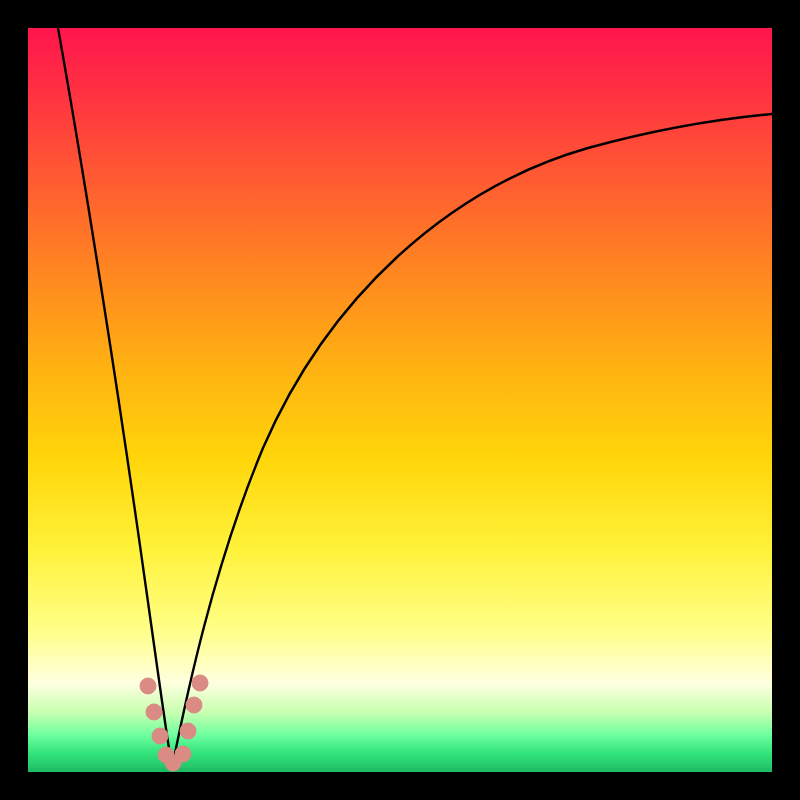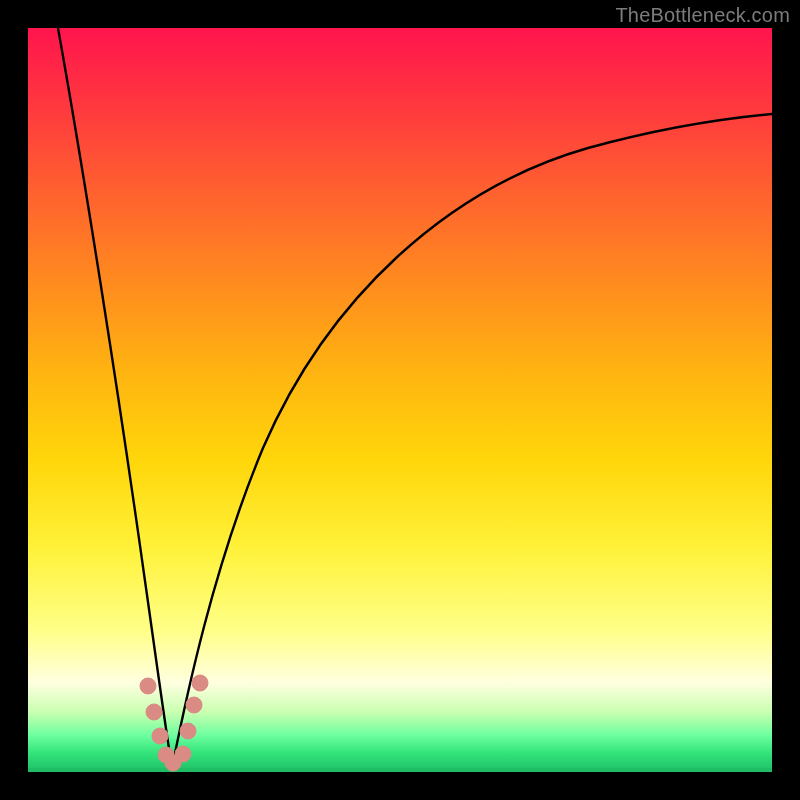--- a/index.html
+++ b/index.html
@@ -95,14 +95,13 @@
         <circle class="dot" cx="132" cy="708" r="8"></circle>
         <circle class="dot" cx="138" cy="727" r="8"></circle>
         <circle class="dot" cx="145" cy="735" r="8"></circle>
         <circle class="dot" cx="155" cy="726" r="8"></circle>
         <circle class="dot" cx="160" cy="703" r="8"></circle>
         <circle class="dot" cx="166" cy="677" r="8"></circle>
         <circle class="dot" cx="172" cy="655" r="8"></circle>
       </g>
     </svg>
   </div>
-  <div class="watermark">TheBottleneck.com</div>
 </div>
 
 </body></html>

